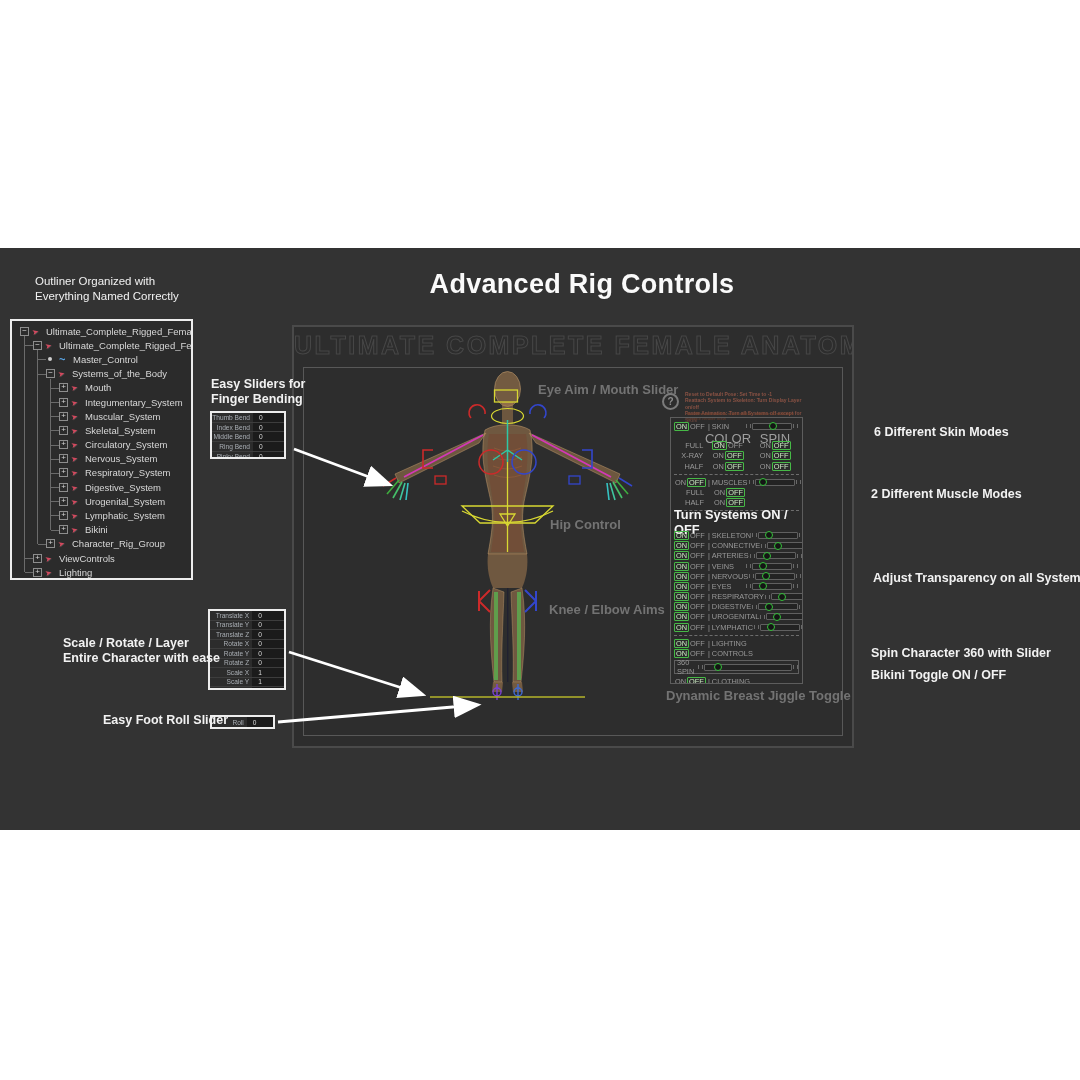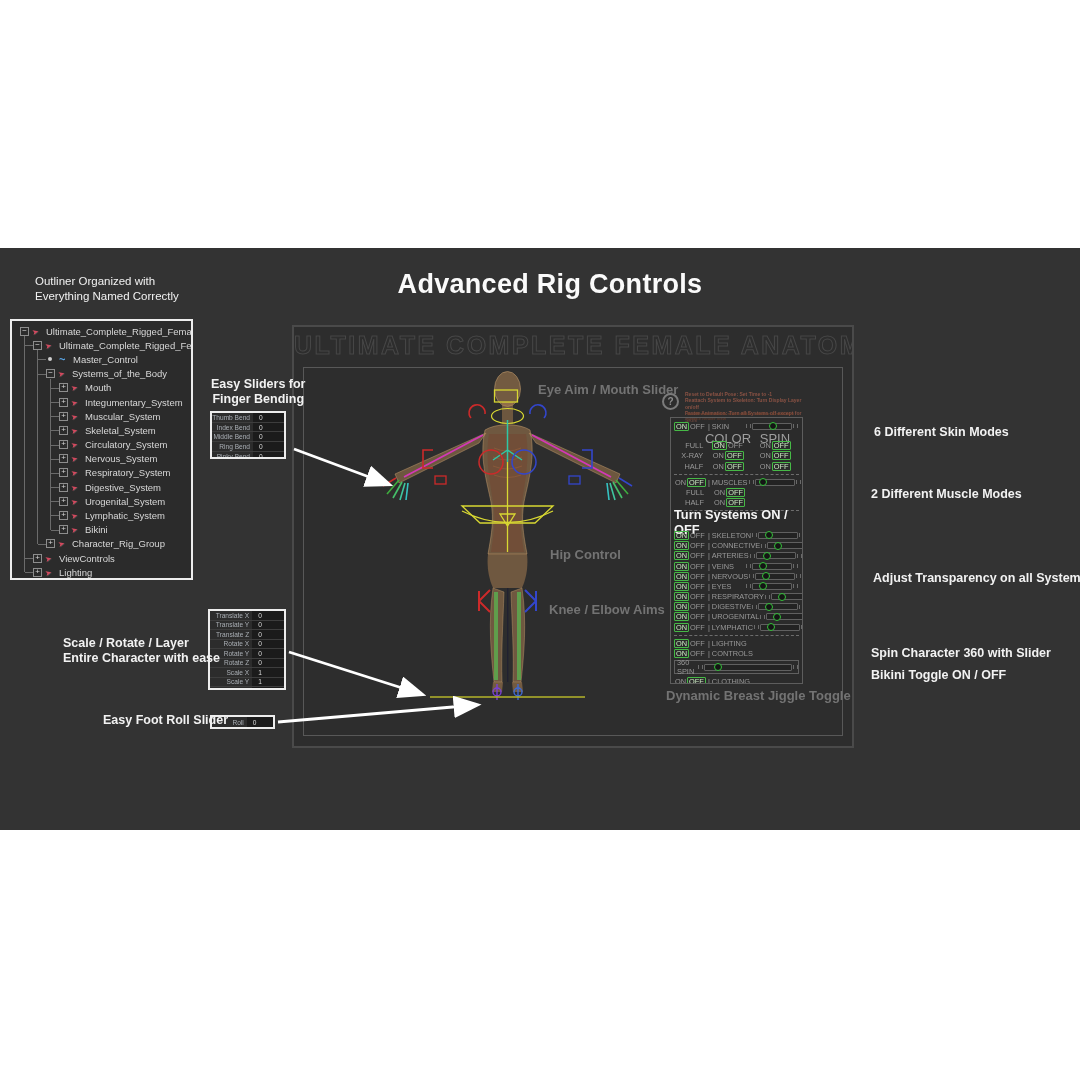--- a/index.html
+++ b/index.html
@@ -2,21 +2,21 @@
 <html><head>
 <meta charset="utf-8">
 <style>
   html,body{margin:0;padding:0;}
   #page{position:relative;width:1080px;height:830px;background:#ffffff;overflow:hidden;
         font-family:"Liberation Sans", sans-serif;}
   #band{position:absolute;left:0;top:248px;width:1080px;height:583px;background:#333333;}
 
   
   .note{position:absolute;left:35px;top:274px;color:#f1f1f1;font-size:11.5px;line-height:14.5px;}
-  .titleblock{position:absolute;left:360px;top:269px;width:380px;text-align:center;color:#fafafa;}
+  .titleblock{position:absolute;left:392px;top:269px;width:380px;text-align:center;color:#fafafa;}
   .titleblock .t1{font-size:27px;font-weight:600;letter-spacing:0.3px;}
   .titleblock .t2{font-size:14.5px;font-weight:400;margin-top:1px;color:#ececec;}
 
   
   #outliner{position:absolute;left:10px;top:319px;width:183px;height:261px;background:#2b2b2b;
             border:2px solid #ededed;box-sizing:border-box;overflow:hidden;}
   .ol-row{position:relative;height:14.2px;display:flex;align-items:center;box-sizing:border-box;}
   .ol-box{flex:0 0 auto;width:9px;height:9px;border:1px solid #8d8d8d;box-sizing:border-box;
           color:#d5d5d5;font-size:8px;line-height:6px;text-align:center;background:#2b2b2b;z-index:2;}
   .ol-dot{flex:0 0 auto;width:4px;height:4px;border-radius:50%;background:#cfcfcf;margin:0 4px 0 2px;z-index:2;}
@@ -284,21 +284,21 @@
       </g>
       <g stroke="#3f6ad4" stroke-width="1.4">
         <circle cx="143" cy="330" r="4"></circle>
           <path d="M143,322 V338"></path>
       </g>
       <path d="M55,335 H210" stroke="#b5b52a" stroke-width="1.6"></path>
     </g>
   </svg>
 
   <div class="vp-label" style="left:538px;top:382px;">Eye Aim / Mouth Slider</div>
-  <div class="vp-label" style="left:550px;top:517px;margin-top:30px;">Hip Control</div>
+  <div class="vp-label" style="left:550px;top:517px;">Hip Control</div>
   <div class="vp-label" style="left:549px;top:602px;">Knee / Elbow Aims</div>
   <div class="vp-label" style="left:666px;top:688px;">Dynamic Breast Jiggle Toggle</div>
 
   <div id="help-circle">?</div>
   <div id="help-lines">
       <div>Reset to Default Pose: Set Time to -1</div>
       <div>Reattach System to Skeleton: Turn Display Layer on/off</div>
       <div>Faster Animation: Turn all Systems off except for SKIN</div>
     </div>
   <div id="help-note">Not Recommend to move sliders while in Arnold live update render view</div>
@@ -633,21 +633,21 @@
         <span class="cb-val">1</span>
       </div>
     </div>
   <div id="footpanel" class="chpanel" style="left:210px;top:715px;width:65px;height:14px;">
       <div class="cb-row" style="height: 10px; font-size: 6.6px;">
         <span class="cb-label">Roll</span>
         <span class="cb-val">0</span>
       </div>
     </div>
 
-  <div class="ann two" style="left:211px;top:377px;text-align:center;">
+  <div class="ann two" style="left:211px;top:377px;">
     <div>Easy Sliders for</div>
     <div>Finger Bending</div>
   </div>
   <div class="ann two" style="left:63px;top:636px;">
     <div>Scale / Rotate / Layer</div>
     <div>Entire Character with ease</div>
   </div>
   <div class="ann" style="left:103px;top:713px;">Easy Foot Roll Slider</div>
 
   <div class="ann" style="left:874px;top:425px;">6 Different Skin Modes</div>

